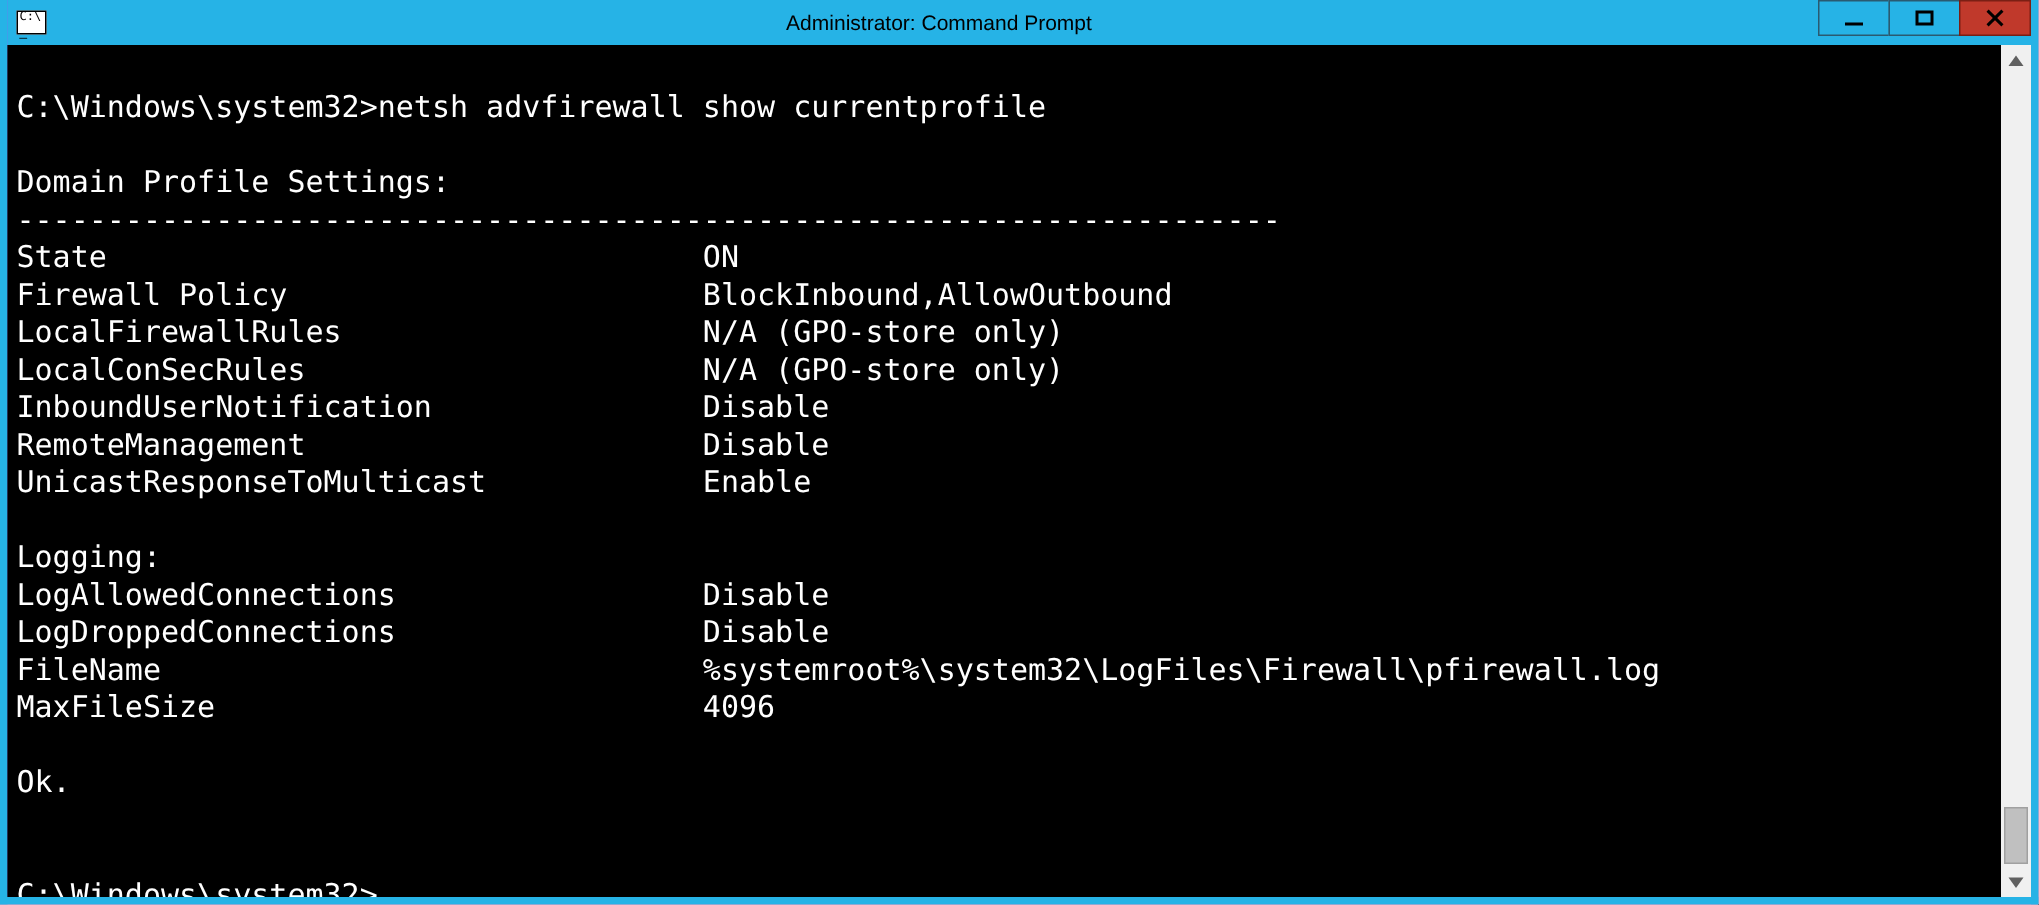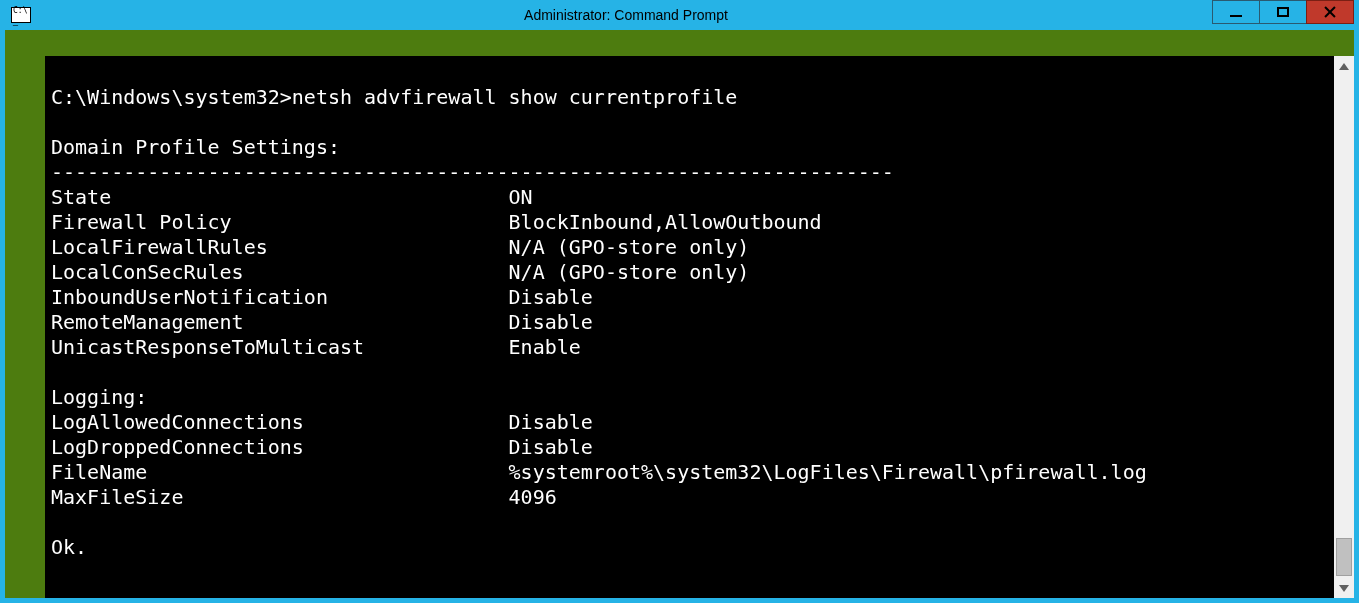--- a/index.html
+++ b/index.html
@@ -7,27 +7,26 @@
     padding: 0;
     height: 100%;
     font-family: "Segoe UI", Tahoma, sans-serif;
     background: #fff;
     overflow: hidden;
   }
   .window {
     width: 1359px;
     height: 603px;
     box-sizing: border-box;
-    background: #4d7c0f;
+    background: #8b5cf6;
     border: 5px solid #26b3e6;
     border-top: none;
     position: relative;
     display: flex;
     flex-direction: column;
-    gap: 26px;
   }
   .titlebar {
     height: 30px;
     background: #26b3e6;
     display: flex;
     align-items: center;
     color: #000;
     font-size: 14px;
     user-select: none;
   }
@@ -109,21 +108,20 @@
     background: #000;
   }
   .close-glyph::before { transform: rotate(45deg); }
   .close-glyph::after  { transform: rotate(-45deg); }
 
   .client {
     flex: 1;
     display: flex;
     background: #000;
     overflow: hidden;
-    margin-left: 40px;
   }
   .terminal {
     flex: 1;
     background: #000;
     color: #fff;
     font-family: Consolas, "Lucida Console", monospace;
     font-size: 20px;
     line-height: 1.25;
     padding: 4px 2px 2px 6px;
     white-space: pre;

